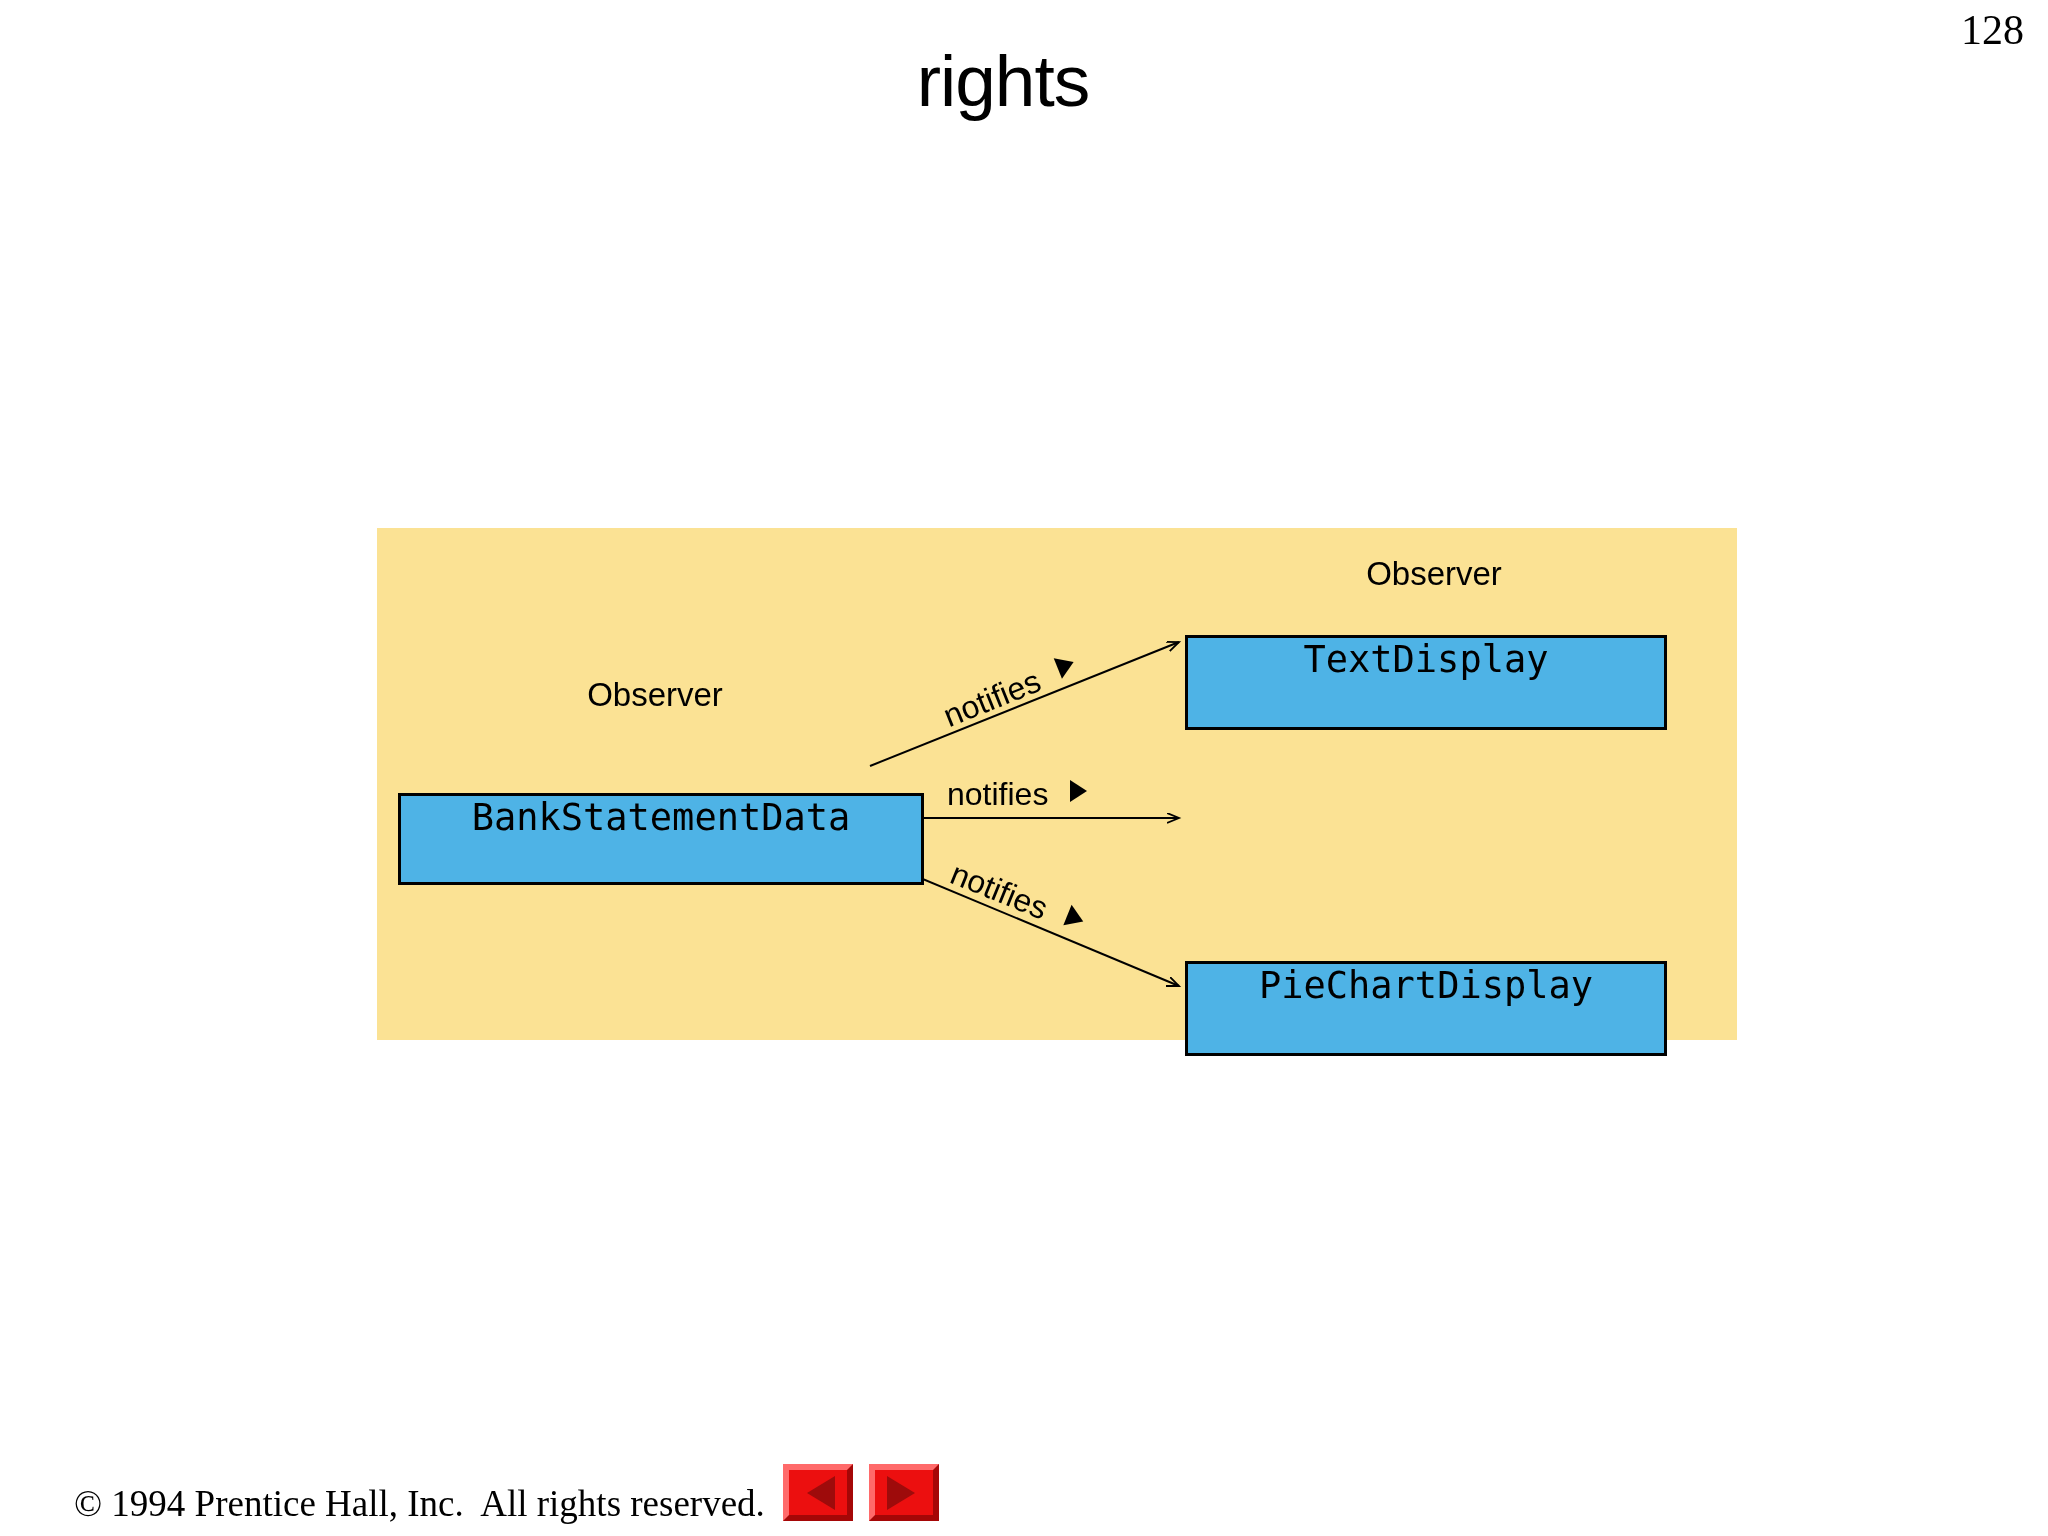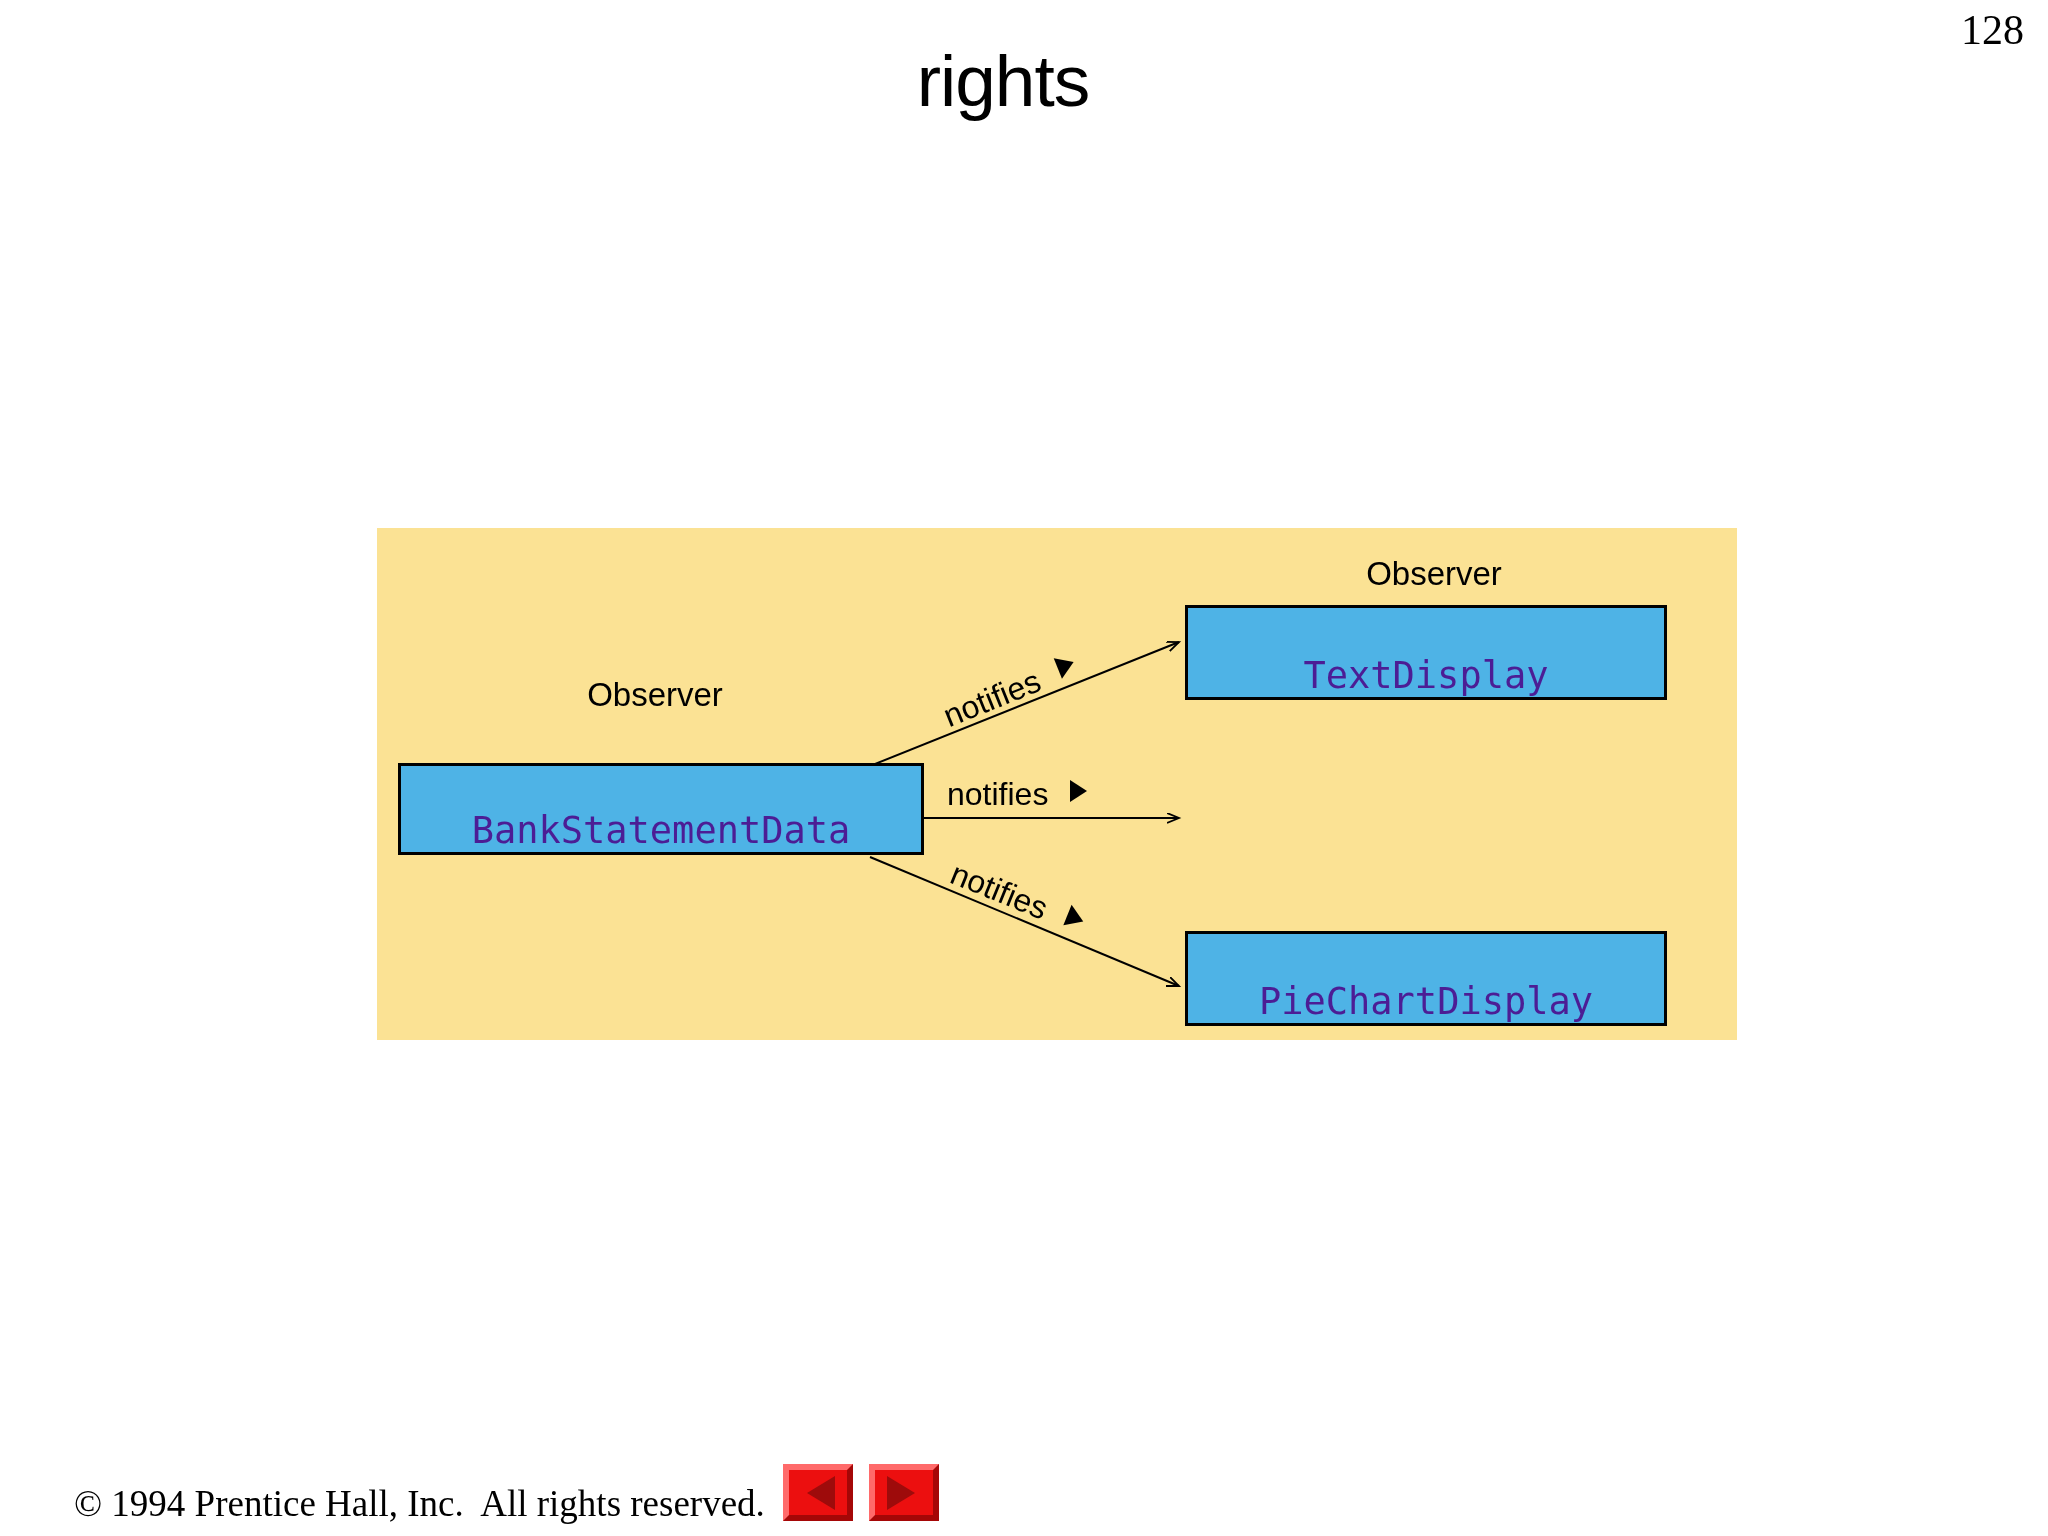--- a/index.html
+++ b/index.html
@@ -75,25 +75,26 @@
     position: absolute;
     left: 377px; top: 528px;
     width: 1360px; height: 512px;
     background: #fbe294;
   }
   .uml-box {
     position: absolute;
     background: #4eb3e6;
     border: 3px solid #000000;
     display: flex;
-    align-items: flex-end;
+    align-items: flex-start;
     justify-content: center;
     font-family: "DejaVu Sans Mono", monospace;
     font-size: 37px;
-    color: #4c1d95;
+    color: #000000;
+    margin-top: 30px;
   }
   .box-subject   { left: 21px;  top: 235px; width: 526px; height: 92px; }
   .box-text      { left: 808px; top: 77px;  width: 482px; height: 95px; }
   .box-bargraph  { left: 808px; top: 246px; width: 482px; height: 94px; }
   .box-piechart  { left: 808px; top: 403px; width: 482px; height: 95px; }
 
   .panel-label {
     position: absolute;
     transform: translate(-50%, -50%);
     font-size: 33px;

